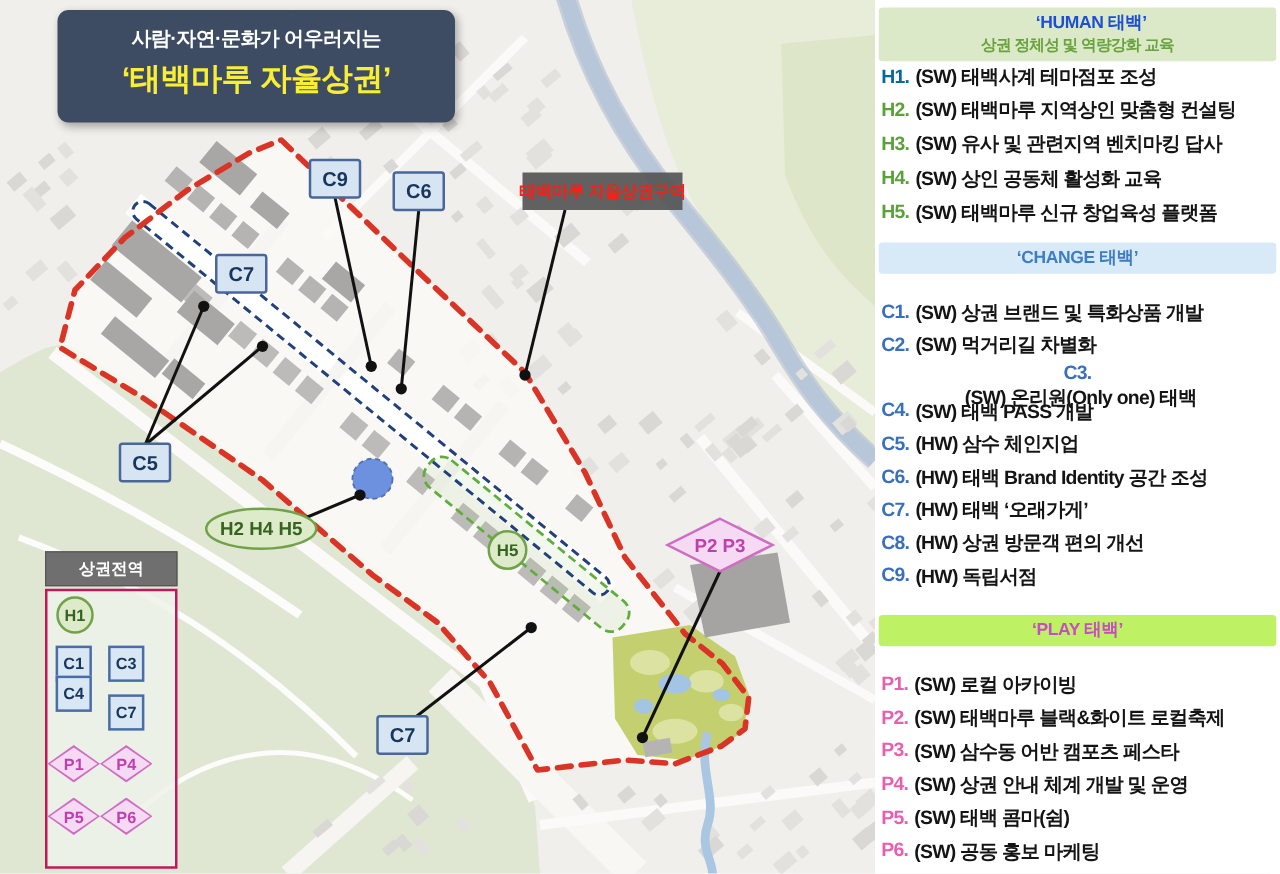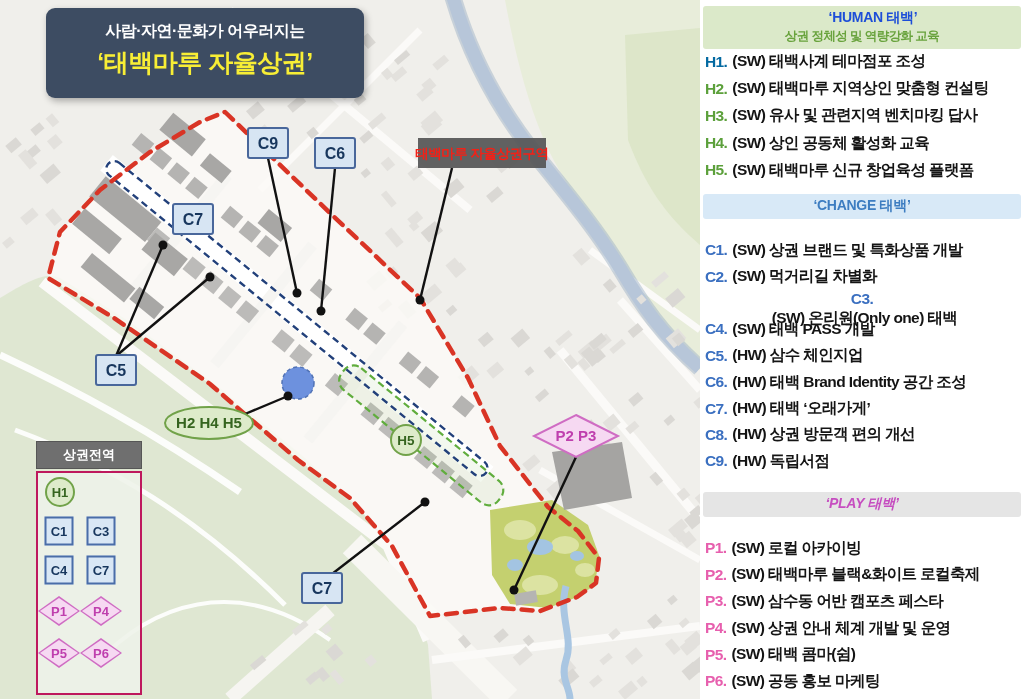--- a/index.html
+++ b/index.html
@@ -343,21 +343,21 @@
       <div class="title-line2">‘태백마루 자율상권’</div>
     </div>
 
     <div class="legend">
       <div class="legend-header">상권전역</div>
       <div class="legend-body">
         <div class="chip chip-circle" style="left:22px;top:19px;">H1</div>
 
       <div class="chip chip-square" style="left: 21px; top: 58px;">C1</div>
           <div class="chip chip-square" style="left: 63px; top: 58px;">C3</div>
-          <div class="chip chip-square" style="left: 21px; top: 97px;">C4</div>
+          <div class="chip chip-square" style="left: 21px; top: 82px;">C4</div>
           <div class="chip chip-square" style="left: 63px; top: 97px;">C7</div>
           <div class="chip chip-diamond" style="left: 21px; top: 138px;">
             <span class="d-outer"></span>
             <span class="d-inner"></span>
             <span class="d-label">P1</span>
           </div>
           <div class="chip chip-diamond" style="left: 63px; top: 138px;">
             <span class="d-outer"></span>
             <span class="d-inner"></span>
             <span class="d-label">P4</span>
@@ -442,21 +442,21 @@
             <span class="code" style="color: rgb(58, 111, 192);">C8.</span>
             <span>(HW) 상권 방문객 편의 개선</span>
           </div>
           <div class="item" style="height: 26.4px;">
             <span class="code" style="color: rgb(58, 111, 192);">C9.</span>
             <span>(HW) 독립서점</span>
           </div>
         </div>
     </div>
     <div class="sec" style="top:492px;">
-      <div class="sec-header" style="background: #e5e5e5; font-style: italic;">
+      <div class="sec-header" style="background: #bef264;">
         <div class="sec-title" style="color: rgb(198, 78, 192);">‘PLAY 태백’</div>
       </div>
       <div class="items" style="top:43px;">
           <div class="item" style="height: 26.6px;">
             <span class="code" style="color: rgb(231, 95, 174);">P1.</span>
             <span>(SW) 로컬 아카이빙</span>
           </div>
           <div class="item" style="height: 26.6px;">
             <span class="code" style="color: rgb(231, 95, 174);">P2.</span>
             <span>(SW) 태백마루 블랙&amp;화이트 로컬축제</span>

